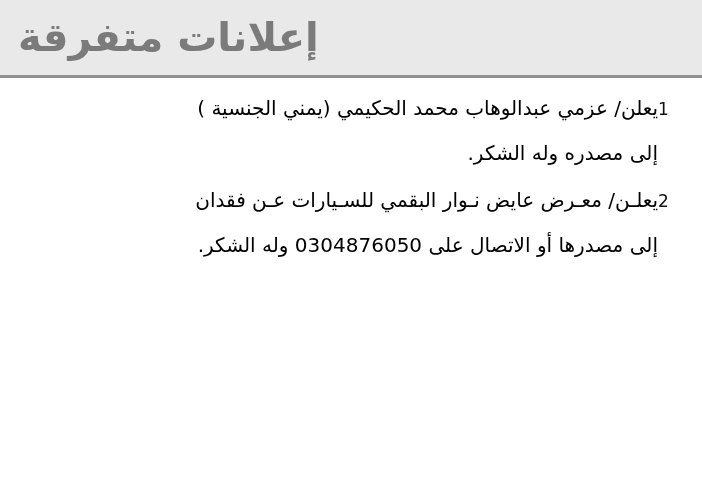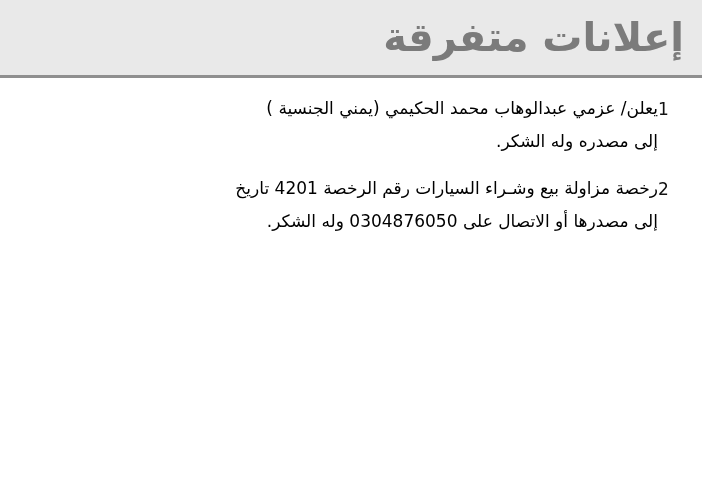--- a/index.html
+++ b/index.html
@@ -27,21 +27,21 @@
     height: 78px;
     background: #e9e9e9;
     border-bottom: 3px solid #8f8f8f;
     box-sizing: border-box;
   }
   .header-title {
     position: absolute;
     top: 8px;
     right: 18px;
     left: 18px;
-    text-align: right;
+    text-align: left;
     font-family: "DejaVu Sans", "Liberation Sans", sans-serif;
     font-size: 40px;
     font-weight: bold;
     color: #7b7b7b;
     letter-spacing: 1px;
     line-height: 58px;
     white-space: nowrap;
     direction: rtl;
   }
   
@@ -63,34 +63,35 @@
     font-size: 17px;
     color: #111111;
     line-height: 33px;
     padding-top: 1px;
     font-family: "DejaVu Sans", "Liberation Sans", sans-serif;
     direction: ltr;
     unicode-bidi: isolate;
   }
   .ad-body {
     flex: 1 1 auto;
-    font-size: 17px;
+    font-size: 20px;
     color: #000000;
     line-height: 33px;
     text-align: justify;
     text-align-last: right;
     direction: rtl;
     padding-left: 4px;
   }
   .ad-body .line {
     display: block;
     white-space: nowrap;
   }
   .ad-body .line.last {
     text-align: left;
+    margin-top: 12px;
   }
   .ad-2 .ad-body {
     letter-spacing: 0px;
   }
 </style>
 </head>
 <body>
 
 <div class="page">
 
@@ -104,19 +105,19 @@
       <div class="ad-number">1</div>
       <div class="ad-body">
         <span class="line">يعلن/ عزمي عبدالوهاب محمد الحكيمي (يمني الجنسية )</span>
         <span class="line last">إلى مصدره وله الشكر.</span>
       </div>
     </div>
 
     <div class="ad-item ad-2">
       <div class="ad-number">2</div>
       <div class="ad-body">
-        <span class="line">رخصة مزاولة بيع وشـراء السيارات رقم الرخصة 4201 تاريخ</span>
+        <span class="line">يعلـن/ معـرض عايض نـوار البقمي للسـيارات عـن فقدان</span>
         <span class="line last">إلى مصدرها أو الاتصال على 0304876050 وله الشكر.</span>
       </div>
     </div>
 
   </div>
 </div>
 
 </body></html>

